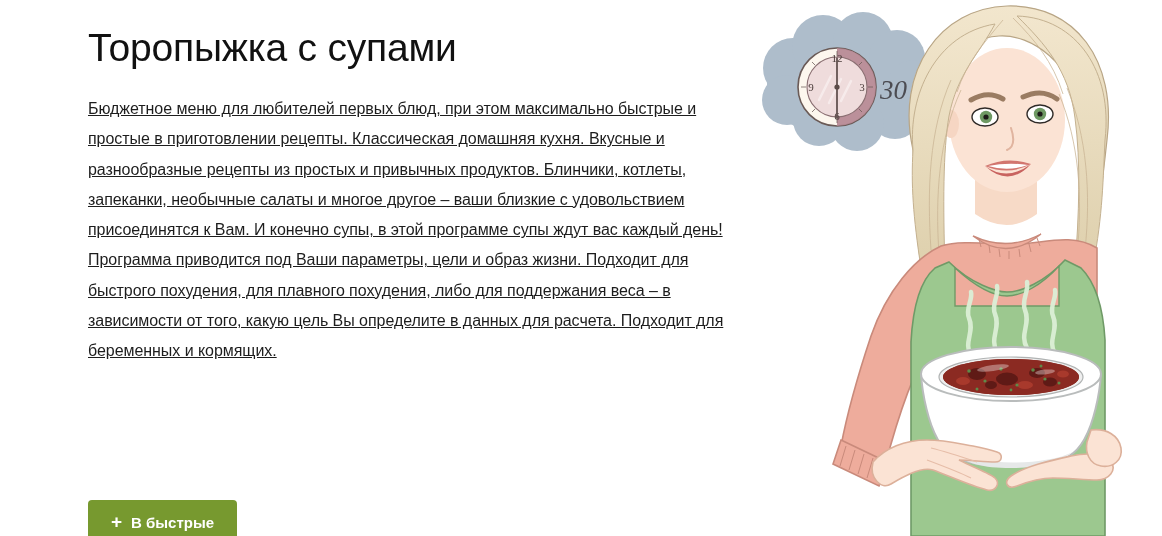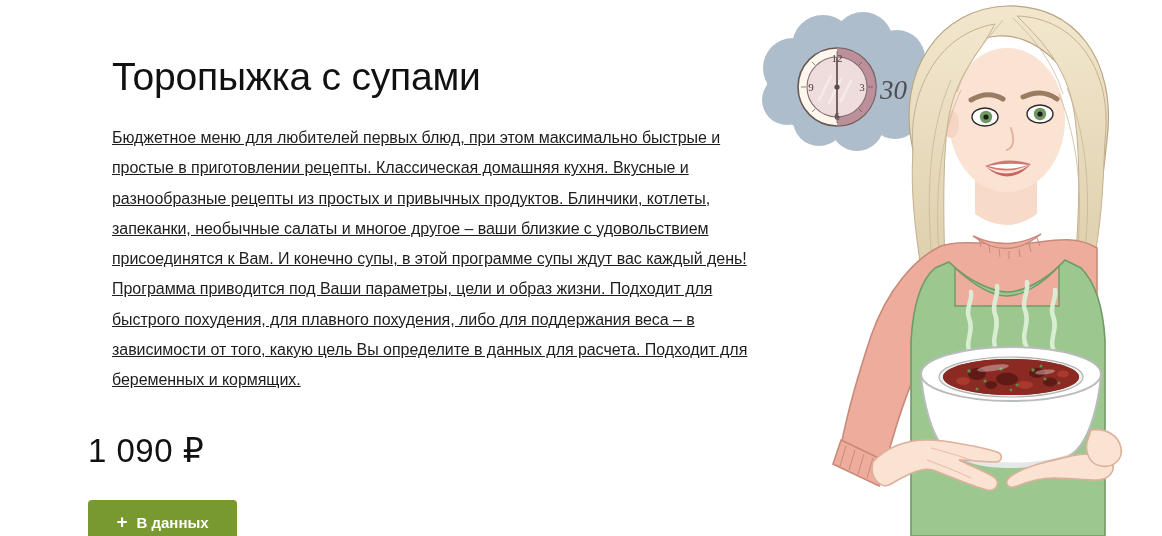--- a/index.html
+++ b/index.html
@@ -18,23 +18,22 @@
     position: relative;
     width: 1162px;
     height: 536px;
     background: #ffffff;
   }
 
   
   .content {
     position: absolute;
     left: 88px;
-    top: 53px;
+    top: 24px;
     width: 660px;
-    margin-left: 24px;
   }
   .product-title {
     font-size: 39px;
     font-weight: 400;
     line-height: 48px;
     letter-spacing: -0.2px;
     color: #111111;
     margin: 0 0 22px 0;
     white-space: nowrap;
   }
@@ -100,25 +99,24 @@
 </head>
 <body>
 
 <div class="page">
 
   <div class="content">
     <h1 class="product-title">Торопыжка с супами</h1>
     <p class="product-desc">Бюджетное меню для любителей первых блюд, при этом максимально быстрые и простые в приготовлении рецепты. Классическая домашняя кухня. Вкусные и разнообразные рецепты из простых и привычных продуктов. Блинчики, котлеты, запеканки, необычные салаты и многое другое – ваши близкие с удовольствием присоединятся к Вам. И конечно супы, в этой программе супы ждут вас каждый день! Программа приводится под Ваши параметры, цели и образ жизни. Подходит для быстрого похудения, для плавного похудения, либо для поддержания веса – в зависимости от того, какую цель Вы определите в данных для расчета. Подходит для беременных и кормящих.</p>
   </div>
 
-  <div class="price">1 090 ₽</div>
 
   <button class="cart-button">
     <span class="plus">+</span>
-    <span class="lbl">В данных</span>
+    <span class="lbl">В быстрые</span>
   </button>
 
   <div class="illustration">
     <svg viewBox="0 0 417 536" xmlns="http://www.w3.org/2000/svg">
       <defs>
         <clipPath id="bowlClip">
           <ellipse cx="265" cy="381" rx="88" ry="26"></ellipse>
         </clipPath>
         <linearGradient id="hairGrad" x1="0" y1="0" x2="0" y2="1">
           <stop offset="0%" stop-color="#f2e6cd"></stop>

